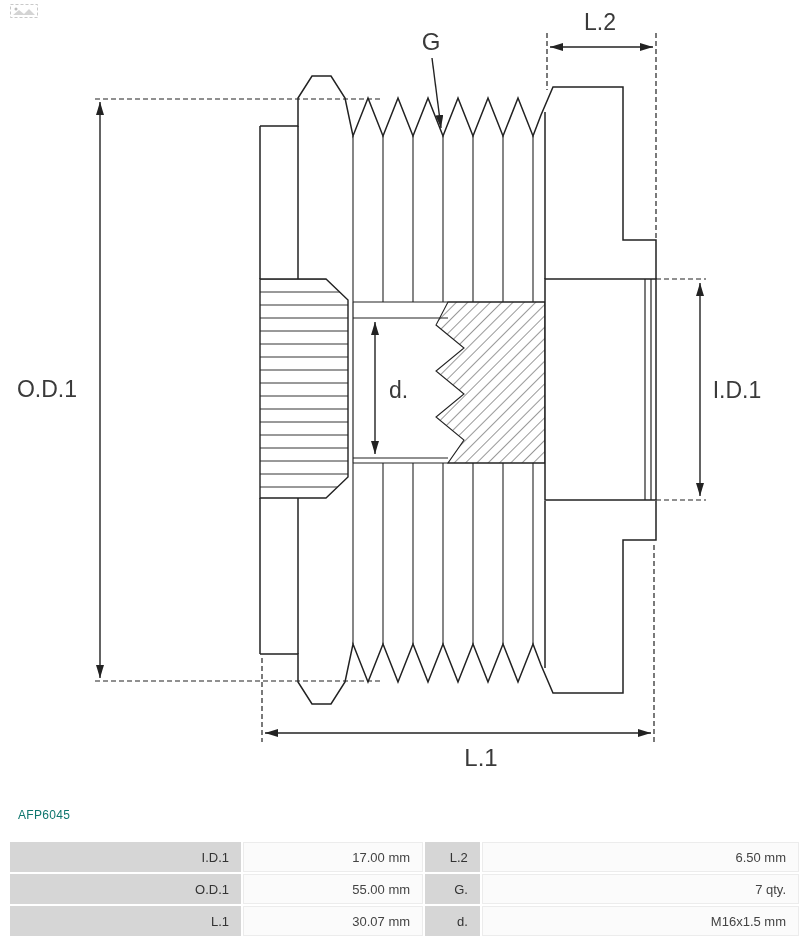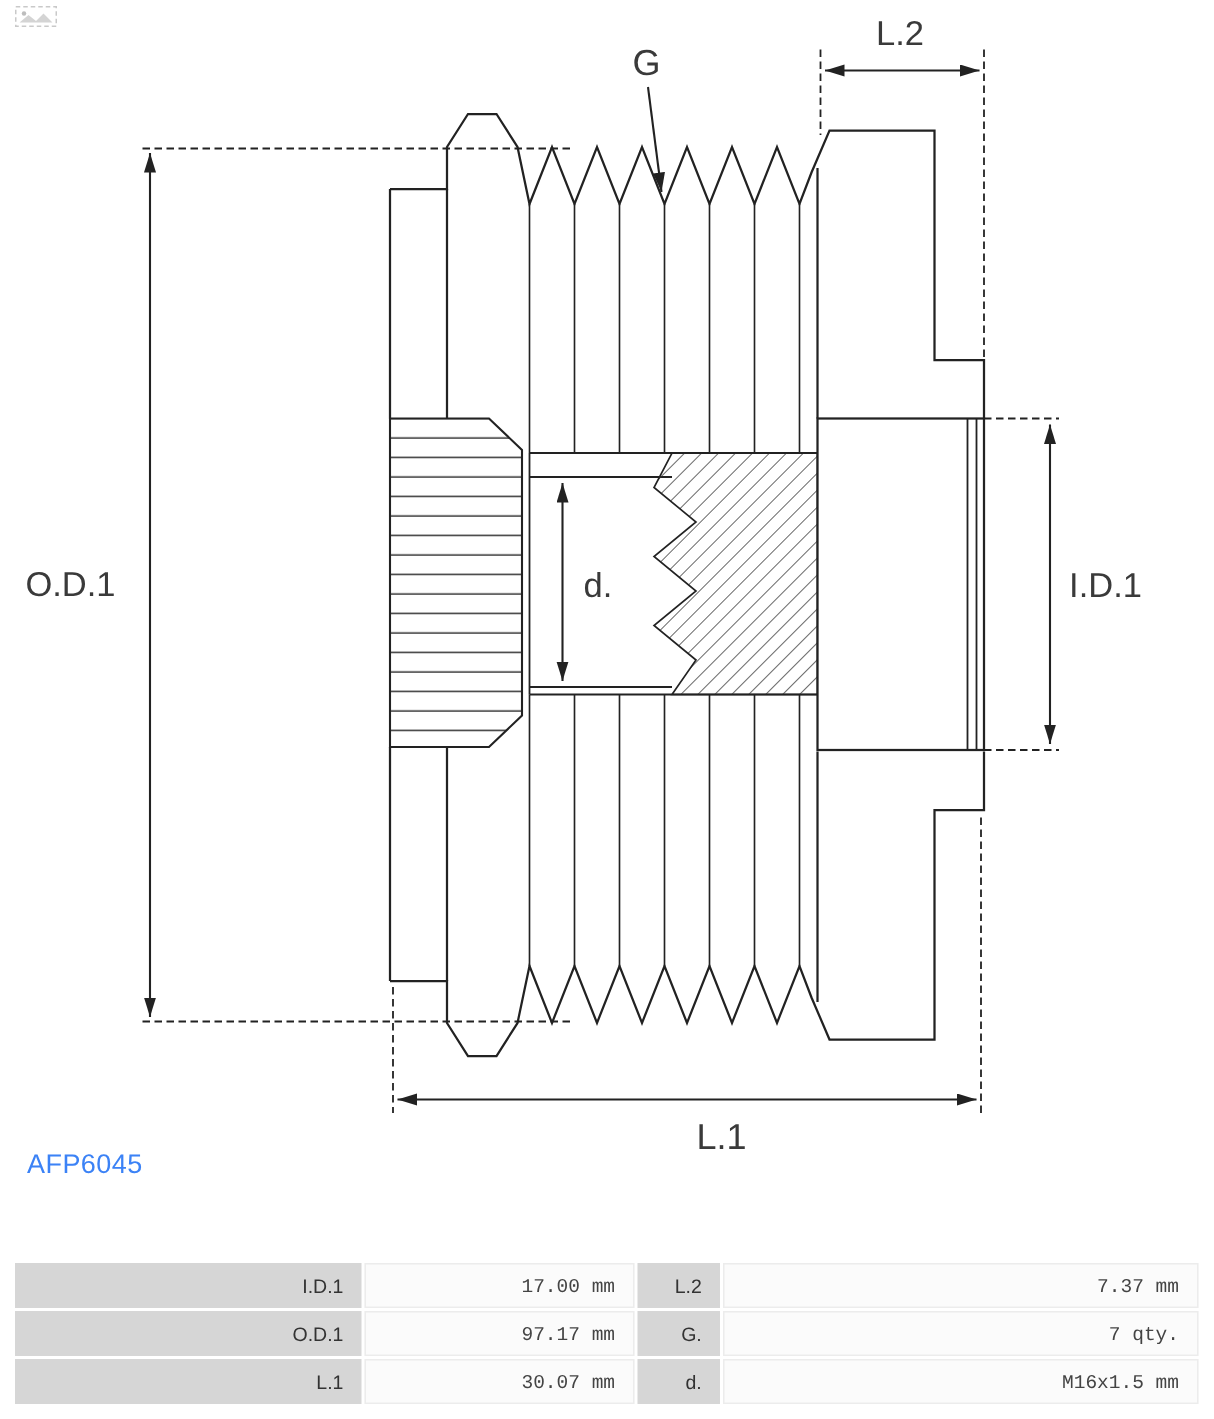--- a/index.html
+++ b/index.html
@@ -12,39 +12,39 @@
   }
   .logo-ph{position:absolute;top:4px;left:10px;width:28px;height:14px;}
   .drawing{position:absolute;top:0;left:0;}
   .drawing text{
     font-family:"Liberation Sans", sans-serif;
     fill:#3a3a3a;
   }
   .dim-label{font-size:23px;}
   .dim-label-big{font-size:24px;}
   .product-code{
-    position:absolute;top:766px;left:18px;
-    font-size:18px;color:#3b82f6;letter-spacing:0.3px;
+    position:absolute;top:808px;left:18px;
+    font-size:12px;color:#0f766e;letter-spacing:0.3px;
   }
   .specs{
     position:absolute;top:840px;left:8px;
     width:793px;
     border-collapse:separate;border-spacing:2px;
     table-layout:fixed;
     font-size:13px;
   }
   .specs td{
     height:28px;
     padding:0 12px;
     text-align:right;
     vertical-align:middle;
     white-space:nowrap;
   }
   .specs td.k{background:#d6d6d6;color:#333;}
-  .specs td.v{background:#fbfbfb;color:#444;border:1px solid #ececec;font-family:Liberation Mono, monospace;}
+  .specs td.v{background:#fbfbfb;color:#444;border:1px solid #ececec;}
 </style>
 </head>
 <body>
 
 <div class="page">
 
   <div class="logo-ph">
     <svg width="28" height="14" viewBox="0 0 28 14">
       <rect x="0.5" y="0.5" width="27" height="13" fill="none" stroke="#c9c9c9" stroke-dasharray="3,2"></rect>
       <circle cx="6" cy="5" r="1.5" fill="#bdbdbd"></circle>
@@ -167,25 +167,25 @@
       <col style="width:29.5%">
         <col style="width:23%">
         <col style="width:7%">
         <col style="width:40.5%">
     </colgroup>
     <tbody>
       <tr>
         <td class="k">I.D.1</td>
         <td class="v">17.00 mm</td>
         <td class="k">L.2</td>
-        <td class="v">7.37 mm</td>
+        <td class="v">6.50 mm</td>
       </tr>
       <tr>
         <td class="k">O.D.1</td>
-        <td class="v">97.17 mm</td>
+        <td class="v">55.00 mm</td>
         <td class="k">G.</td>
         <td class="v">7 qty.</td>
       </tr>
       <tr>
         <td class="k">L.1</td>
         <td class="v">30.07 mm</td>
         <td class="k">d.</td>
         <td class="v">M16x1.5 mm</td>
       </tr>
     </tbody>

